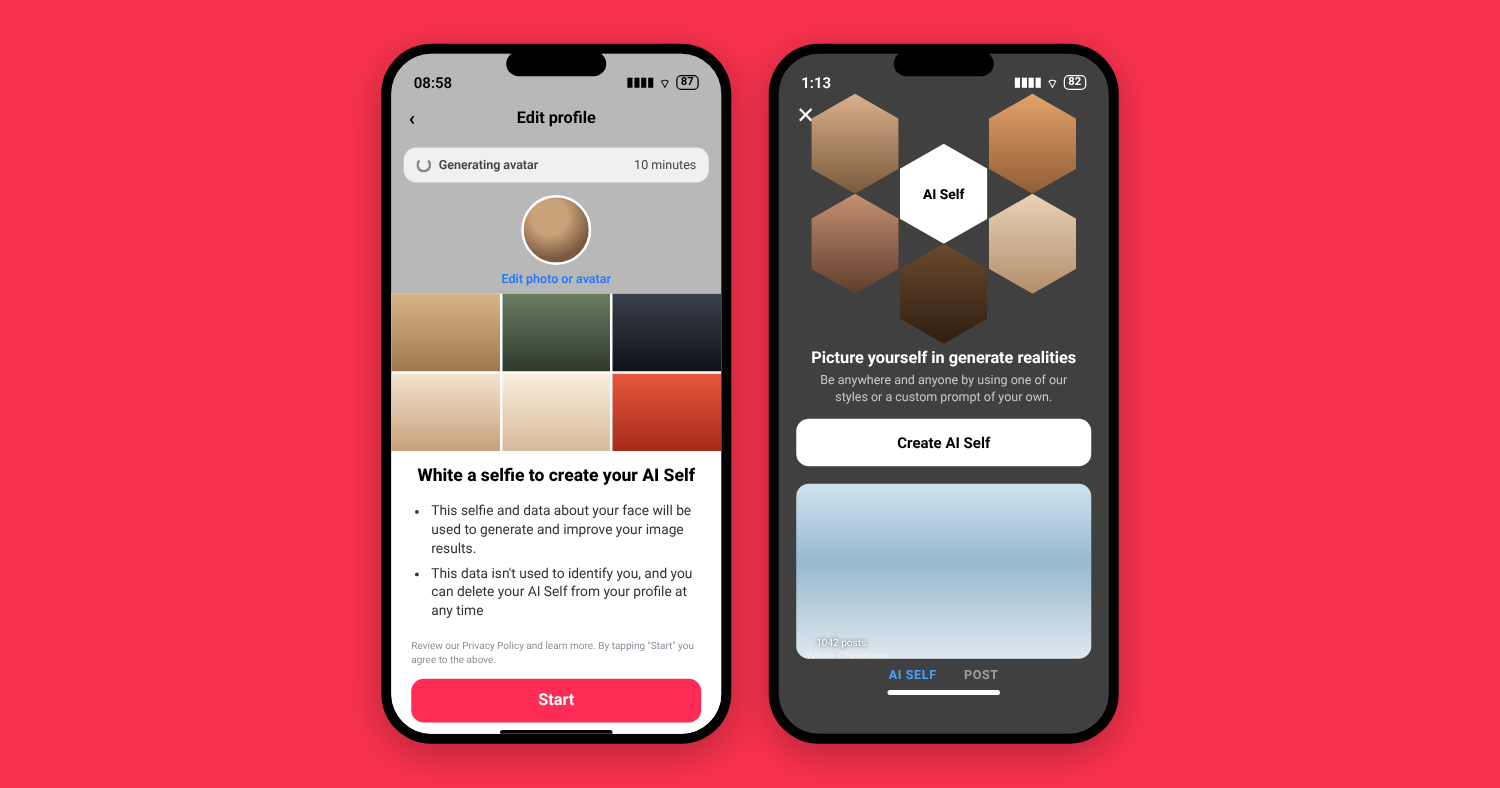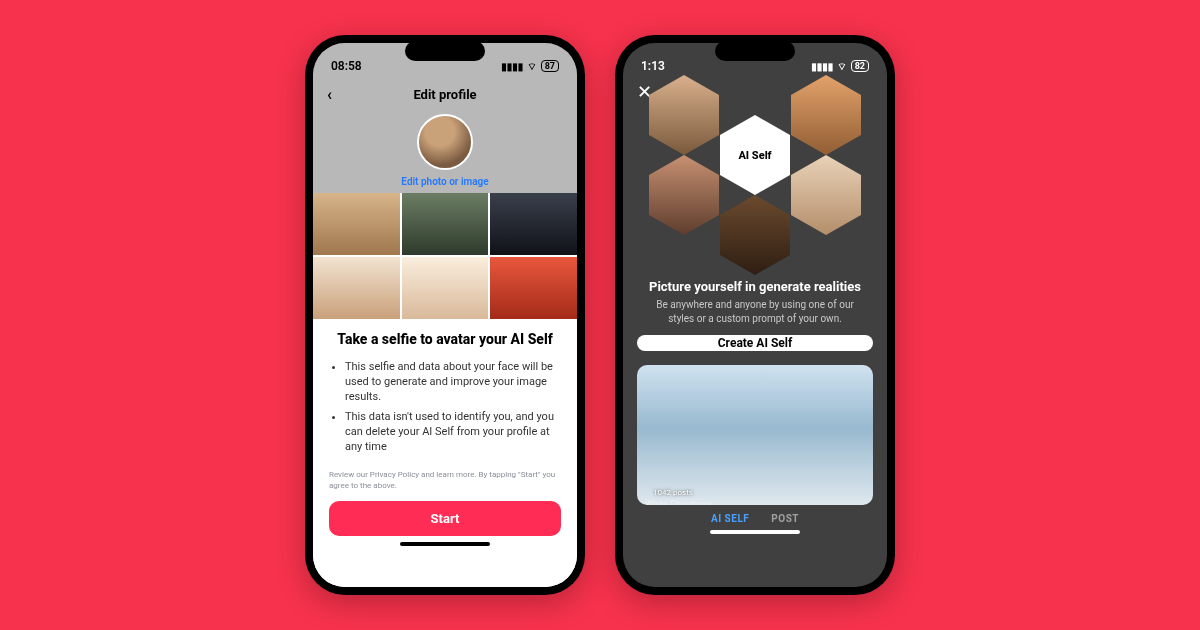--- a/index.html
+++ b/index.html
@@ -157,21 +157,21 @@
   .hex.p3{background:linear-gradient(#c79072,#5e3d2d); left:26px; top:70px;}
   .hex.p4{background:linear-gradient(#6b4a2e,#2e1e12); left:97px; top:110px;}
   .hex.p5{background:linear-gradient(#e9d2b8,#b38e6a); left:168px; top:70px;}
 
   .dark h2 { font-size:13px; font-weight:700; text-align:center; margin:6px 14px 4px;}
   .dark p.sub { font-size:10px; color:#c8c8c8; text-align:center; margin:0 24px 10px; line-height:1.35;}
   .create-btn {
     background:#fff; color:#000;
     font-weight:700; font-size:12px;
     text-align:center; border-radius:10px;
-    margin:0 14px; padding:1px 0;
+    margin:0 14px; padding:12px 0;
   }
   .cards { display:flex; gap:8px; margin:14px 14px 0; }
   .card {
     flex:1; height:140px; border-radius:10px; position:relative; overflow:hidden;
   }
   .card.c1{background:linear-gradient(#cfe2ef 0%,#98b9cf 45%,#dfe8ee 100%);}
   .card.c2{background:linear-gradient(#2a3a24 0%,#6e4a2a 50%,#7a1818 100%);}
   .post-count{
     position:absolute; left:16px; bottom:8px; font-size:8px; color:#fff;
     text-shadow:0 0 3px rgba(0,0,0,.8);
@@ -204,37 +204,44 @@
             <span class="wifi">⌔</span>
             <span class="battery-pill">
               <span>87</span>
             </span>
           </div>
         </div>
         <div class="edit-header">
           <span class="back-btn">‹</span>
           <span>Edit profile</span>
         </div>
+        <div class="gen-banner">
+          <div class="gen-left">
+            <div class="spinner"></div>
+            <span>Generating avatar</span>
+          </div>
+          <span>10 minutes</span>
+        </div>
         <div class="avatar-stack">
           <div class="avatar"></div>
-          <div class="edit-link">Edit photo or image</div>
+          <div class="edit-link">Edit photo or avatar</div>
         </div>
       </div>
 
       <div class="grid">
         <div class="tile a"></div>
         <div class="tile b"></div>
         <div class="tile c"></div>
         <div class="tile d"></div>
         <div class="tile e"></div>
         <div class="tile f"></div>
       </div>
 
       <div class="sheet">
-        <h2>Take a selfie to avatar your AI Self</h2>
+        <h2>White a selfie to create your AI Self</h2>
         <ul>
           <li>This selfie and data about your face will be used to generate and improve your image results.</li>
           <li>This data isn't used to identify you, and you can delete your AI Self from your profile at any time</li>
         </ul>
         <div class="policy">Review our Privacy Policy and learn more. By tapping "Start" you agree to the above.</div>
         <div class="start-btn">Start</div>
         <div class="home-indicator"></div>
       </div>
     </div>
   </div>

